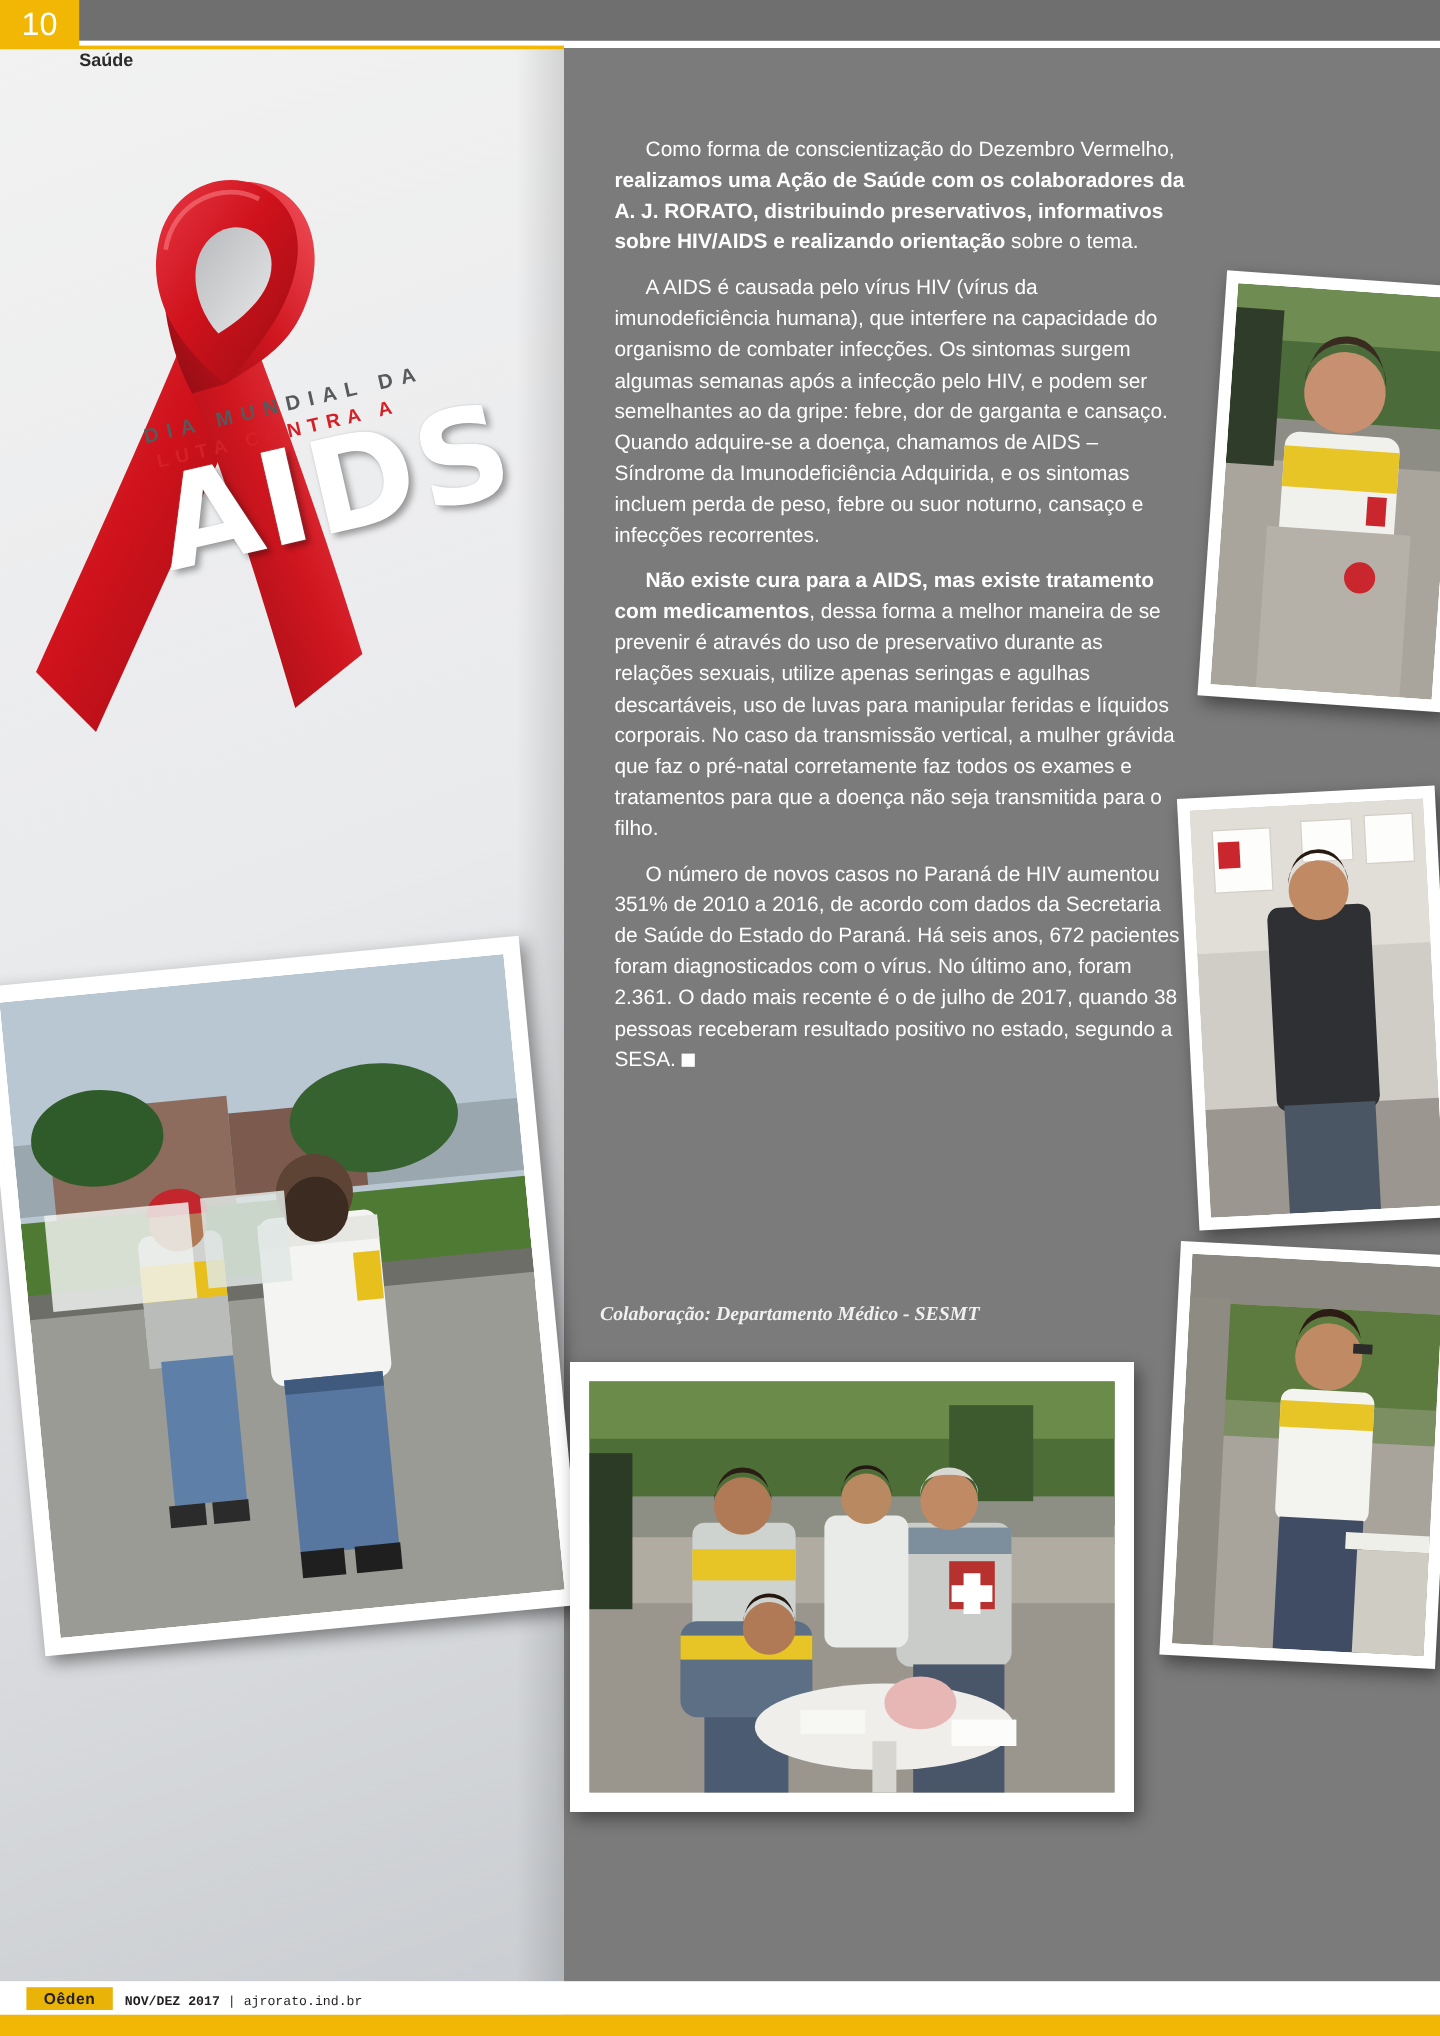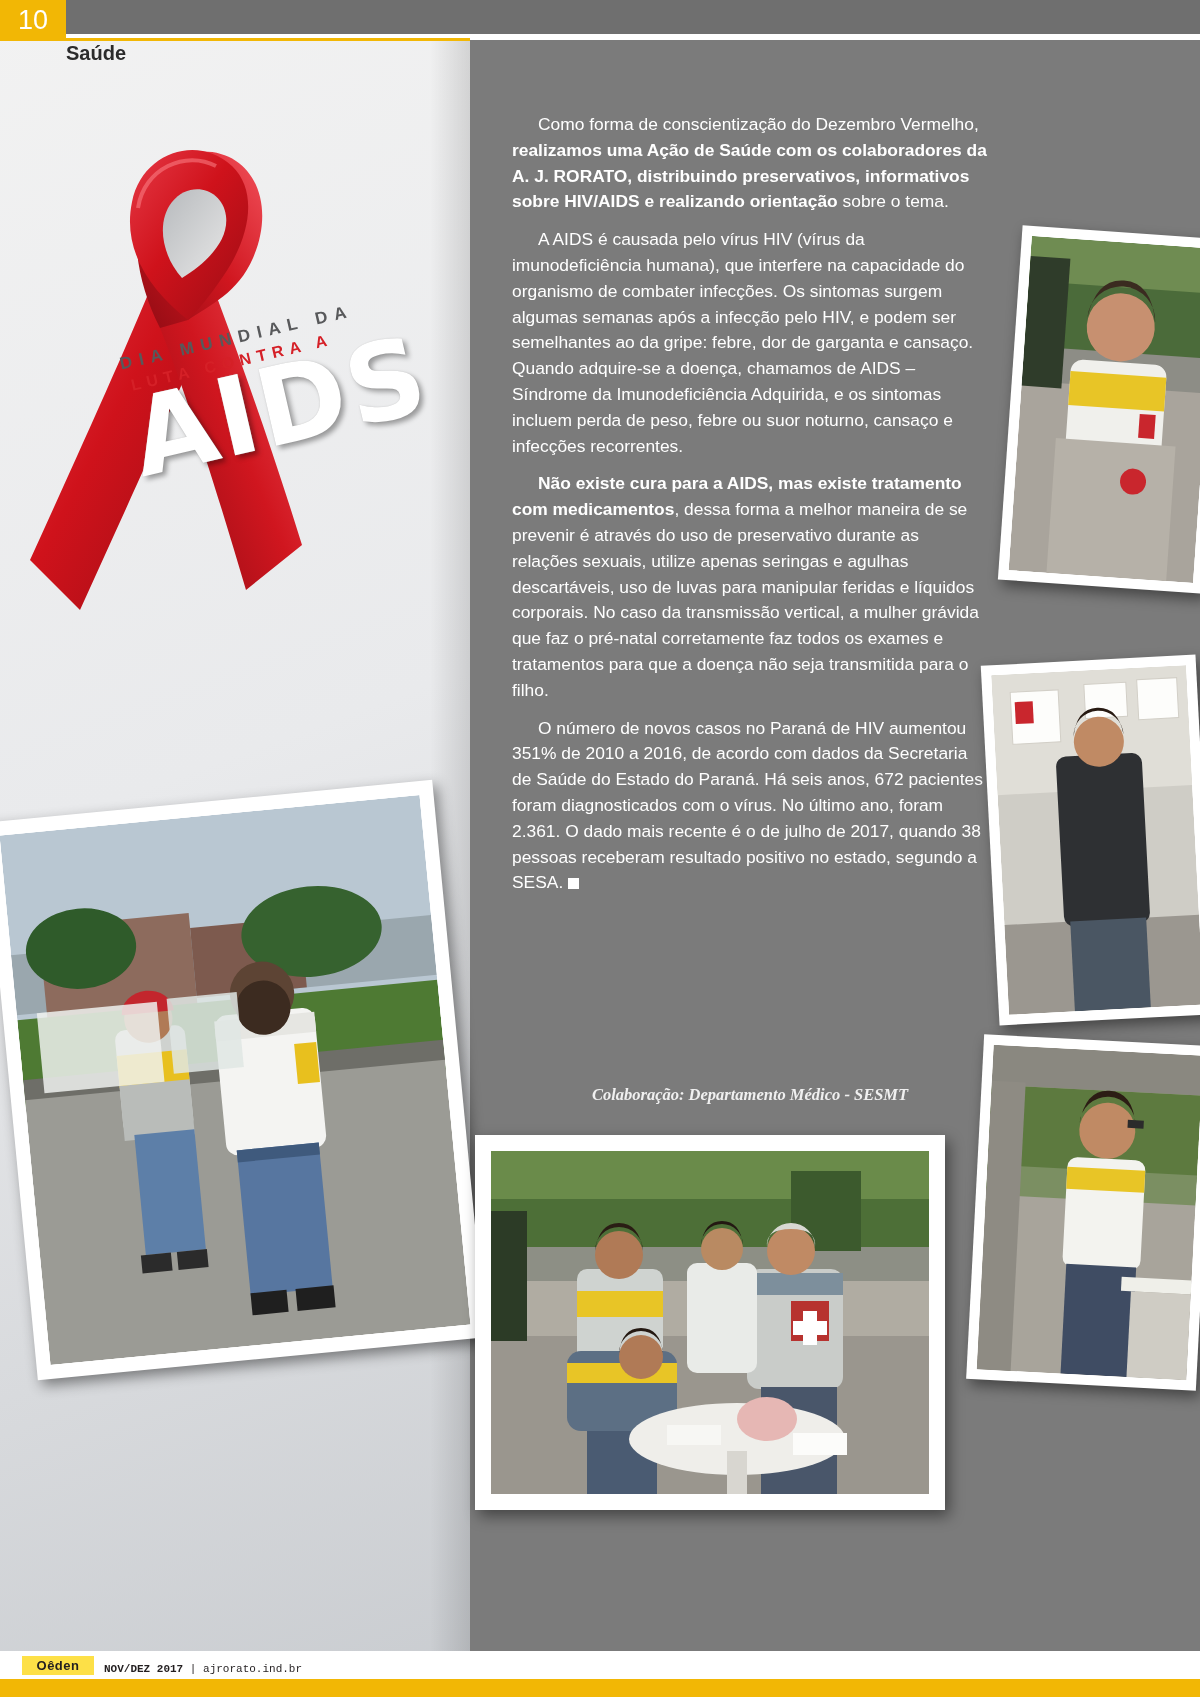--- a/index.html
+++ b/index.html
@@ -28,21 +28,21 @@
   }
   .page-number{
     position:absolute;left:18px;top:2px;width:44px;height:36px;
     color:#fff;font-size:27px;font-weight:400;line-height:36px;
     z-index:6;
   }
   .page-number-bg{
     position:absolute;left:0;top:0;width:66px;height:40px;background:#f2b705;z-index:5;
   }
   .section-label{
-    position:absolute;left:66px;top:42px;font-size:20px;color:#2b2b2b;font-weight:700;
+    position:absolute;left:66px;top:42px;font-size:15px;color:#2b2b2b;font-weight:700;
   }
   .section-rule{
     position:absolute;left:0;top:38px;width:470px;height:3px;background:#f2b705;
   }
 
   
   .ribbon-wrap{position:absolute;left:10px;top:90px;width:420px;height:560px;}
   .ribbon-wrap svg{display:block;}
 
   .aids-art{
@@ -70,21 +70,21 @@
     color:#ffffff;font-size:17.4px;line-height:25.8px;
     text-align:left;
   }
   .article p{margin:12px;}
   .article p .ind{display:inline-block;width:26px;}
   .b{font-weight:700;}
   .sq{display:inline-block;width:11px;height:11px;background:#fff;margin-left:5px;vertical-align:-1px;}
   .credit{
     position:absolute;left:500px;top:1085px;width:500px;
     color:#f0f0f0;font-family:"Liberation Serif", serif;
-    font-style:italic;font-weight:700;font-size:16.5px;text-align:center;
+    font-style:italic;font-weight:700;font-size:16.5px;
   }
 
   
   .photo{
     position:absolute;background:#fff;
     box-shadow:4px 6px 14px rgba(0,0,0,.45);
     overflow:hidden;
   }
   .photo .inner{position:absolute;overflow:hidden;}
 
@@ -118,21 +118,21 @@
   #photo-woman .inner{left:10px;top:10px;right:10px;bottom:10px;}
 
   
   #photo-group{
     left:475px;top:1135px;width:470px;height:375px;
   }
   #photo-group .inner{left:16px;top:16px;right:16px;bottom:16px;}
   .footer-bar{position:absolute;left:0;bottom:0;width:1200px;height:18px;background:#f2b705;}
   .footer-white{position:absolute;left:0;bottom:18px;width:1200px;height:28px;background:#fff;}
   .logo{
-    position:absolute;left:22px;bottom:22px;width:72px;height:19px;background:#fde047;
+    position:absolute;left:22px;bottom:22px;width:72px;height:19px;background:#eab308;
     color:#231f20;font-size:13px;font-weight:700;line-height:19px;text-align:center;
     letter-spacing:.5px;
   }
   .footer-text{
     position:absolute;left:104px;bottom:22px;font-size:11px;color:#231f20;font-weight:700;font-family:Liberation Mono, monospace;
   }
   .footer-text .light{font-weight:400;}
 </style>
 </head>
 <body>

